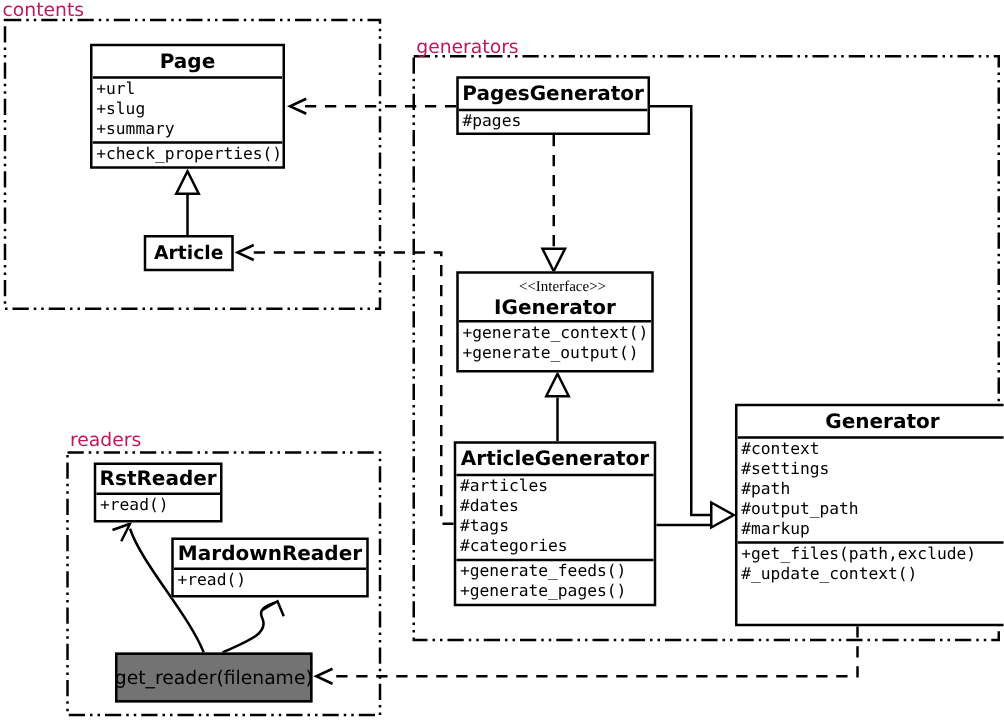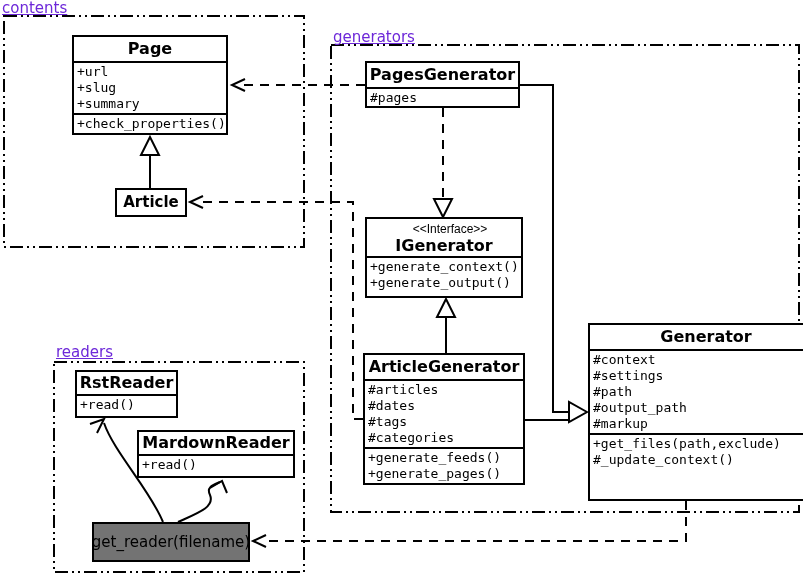--- a/index.html
+++ b/index.html
@@ -4,27 +4,27 @@
 <style>
   html,body{margin:0;padding:0;background:#ffffff;}
   .canvas{position:relative;width:803px;height:579px;background:#ffffff;overflow:hidden;
           font-family:"DejaVu Sans",sans-serif;color:#000;}
   svg{position:absolute;left:0;top:0;}
   .pkg{fill:none;stroke:#000;stroke-width:2;stroke-dasharray:13 4 2 4 2 4;}
   .dep{fill:none;stroke:#000;stroke-width:2;stroke-dasharray:9 7;}
   .sol{fill:none;stroke:#000;stroke-width:2;}
   .head{fill:none;stroke:#000;stroke-width:2;stroke-linejoin:miter;}
   .tri{fill:#ffffff;stroke:#000;stroke-width:2;}
-  .pkg-label{position:absolute;font-size:15px;line-height:15px;color:#6d28d9;text-decoration:underline;}
+  .pkg-label{position:absolute;font-size:15px;line-height:15px;color:#be185d;}
   .cls{position:absolute;background:#ffffff;border:2px solid #000;box-sizing:border-box;overflow:hidden;}
   .cls-title{font-family:"DejaVu Sans",sans-serif;font-weight:bold;font-size:16px;
              line-height:24px;text-align:center;white-space:nowrap;}
   .sec{border-top:2px solid #000;padding:1px 3px;}
   .row{font-family:"DejaVu Sans Mono",monospace;font-size:13px;line-height:16px;white-space:pre;}
-  .stereo{font-family:Liberation Sans, sans-serif;font-size:12px;line-height:14px;
+  .stereo{font-family:Liberation Serif, serif;font-size:12px;line-height:14px;
           text-align:center;padding-top:3px;padding-left:12px;}
   .plainbox{position:absolute;background:#737373;border:2px solid #000;box-sizing:border-box;
             display:flex;align-items:center;justify-content:center;font-size:15px;white-space:nowrap;}
 </style>
 </head>
 <body>
 
 <div class="canvas">
 
   <svg width="803" height="579">

